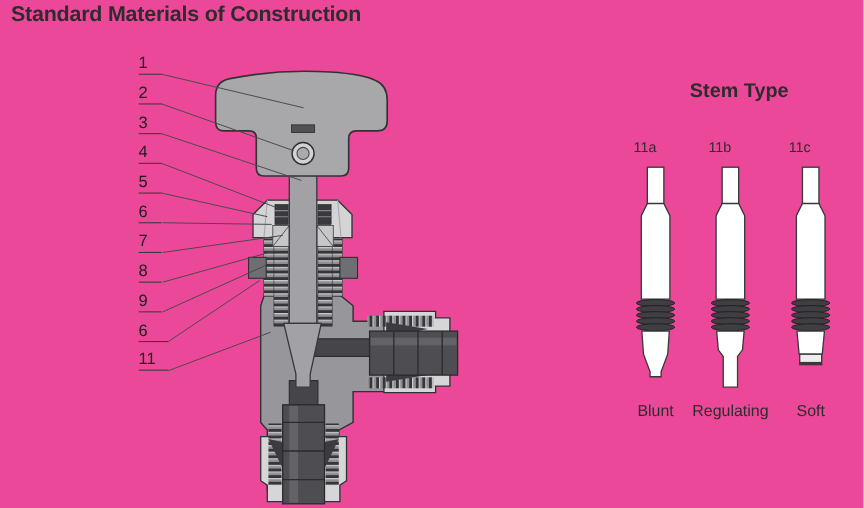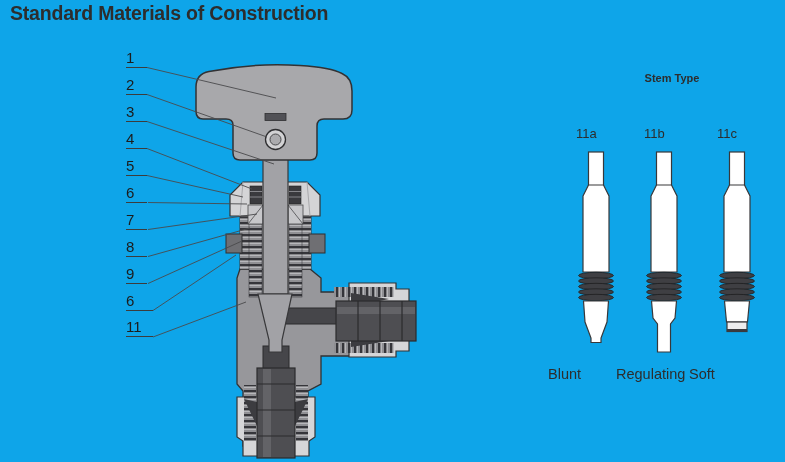--- a/index.html
+++ b/index.html
@@ -1,38 +1,38 @@
 <!DOCTYPE html>
 <html><head>
 <meta charset="utf-8">
 <style>
   html,body{margin:0;padding:0;background:#fff;}
   .page{
-    position:relative;width:785px;height:462px;background:#0ea5e9;
+    position:relative;width:785px;height:462px;background:#ec4899;
     font-family:"Liberation Sans",sans-serif;overflow:hidden;color:#1c1c1c;
   }
   .title{
     position:absolute;left:10px;top:2px;margin:0;
     font-size:19.5px;font-weight:bold;color:#2d2d2d;letter-spacing:-0.2px;
   }
   .diagram-svg{position:absolute;left:0;top:0;}
   .co{
     position:absolute;left:126px;font-size:15px;line-height:18px;height:19px;
     color:#1c1c1c;border-bottom:1.2px solid #3c3c3c;box-sizing:border-box;
   }
   .stem-heading{
     position:absolute;top:72px;left:572px;width:200px;text-align:center;
-    font-size:11px;font-weight:bold;color:#2d2d2d;
+    font-size:18px;font-weight:bold;color:#2d2d2d;
   }
   .sid{
     position:absolute;top:126px;width:40px;
     font-size:13px;color:#2d2d2d;font-weight:500;
   }
   .sname{
-    position:absolute;top:366px;width:96px;text-align:left;
+    position:absolute;top:366px;width:96px;text-align:center;
     font-size:14.5px;color:#2d2d2d;
   }
 </style>
 </head>
 <body>
 
 <div class="page">
 
   <h1 class="title">Standard Materials of Construction</h1>
 

